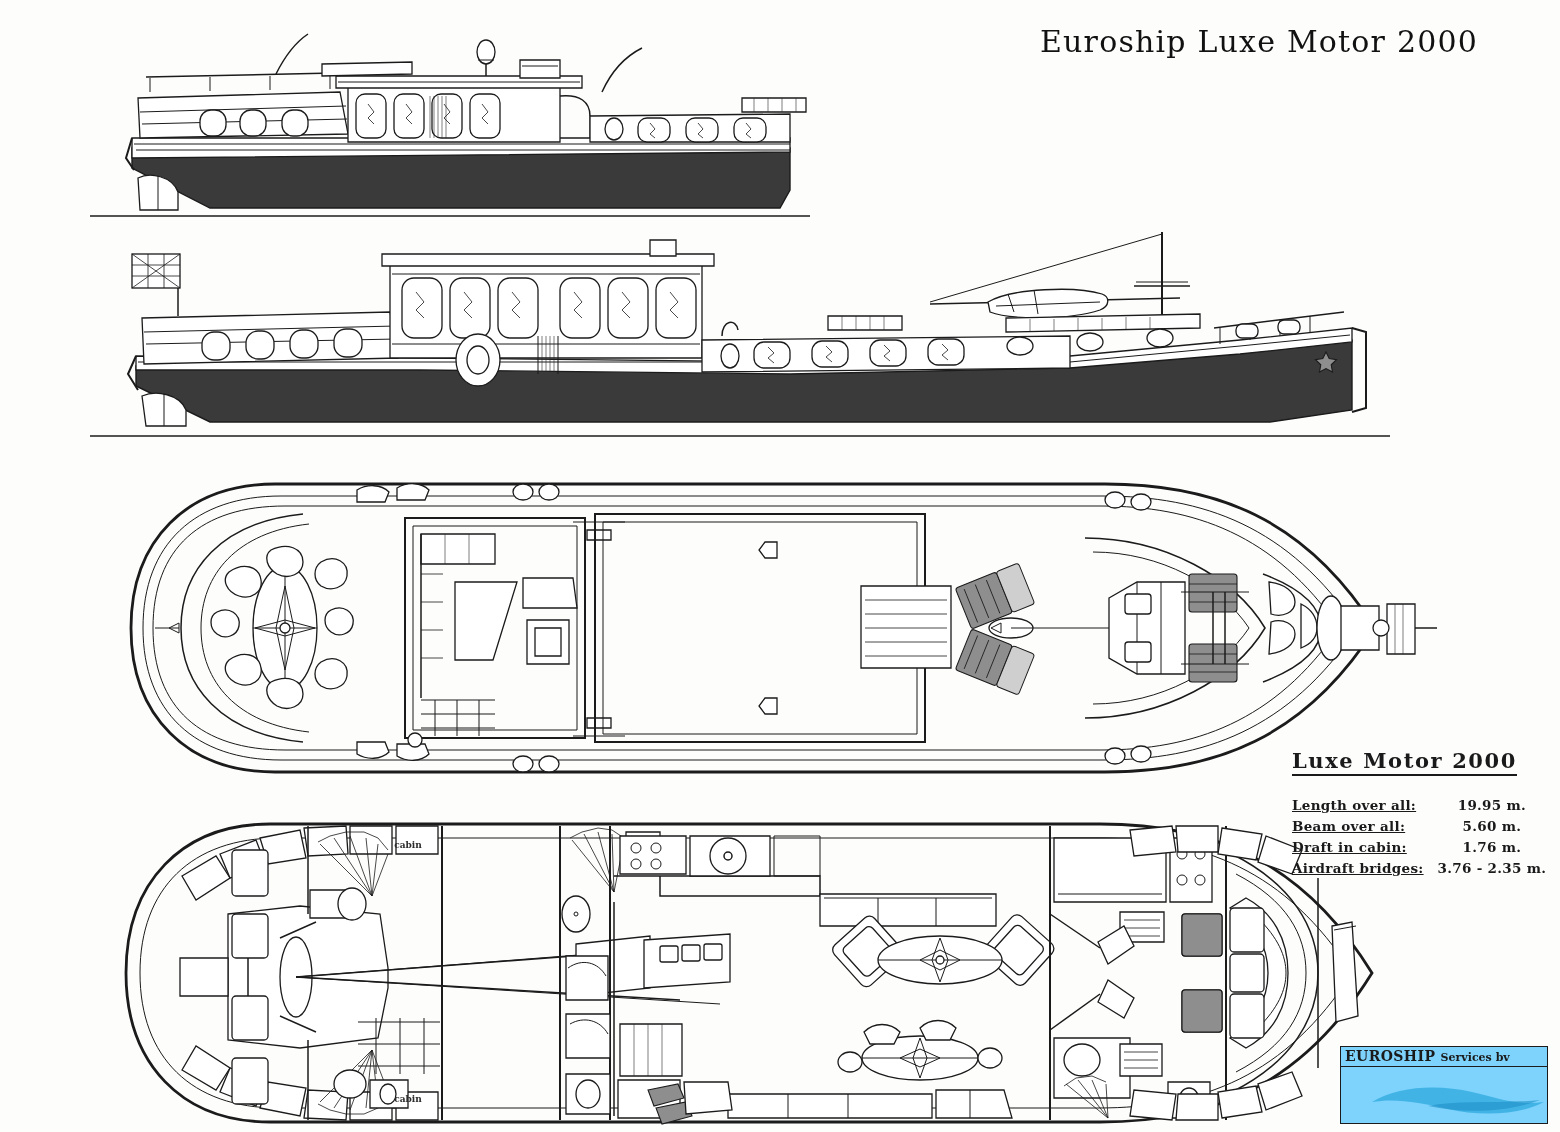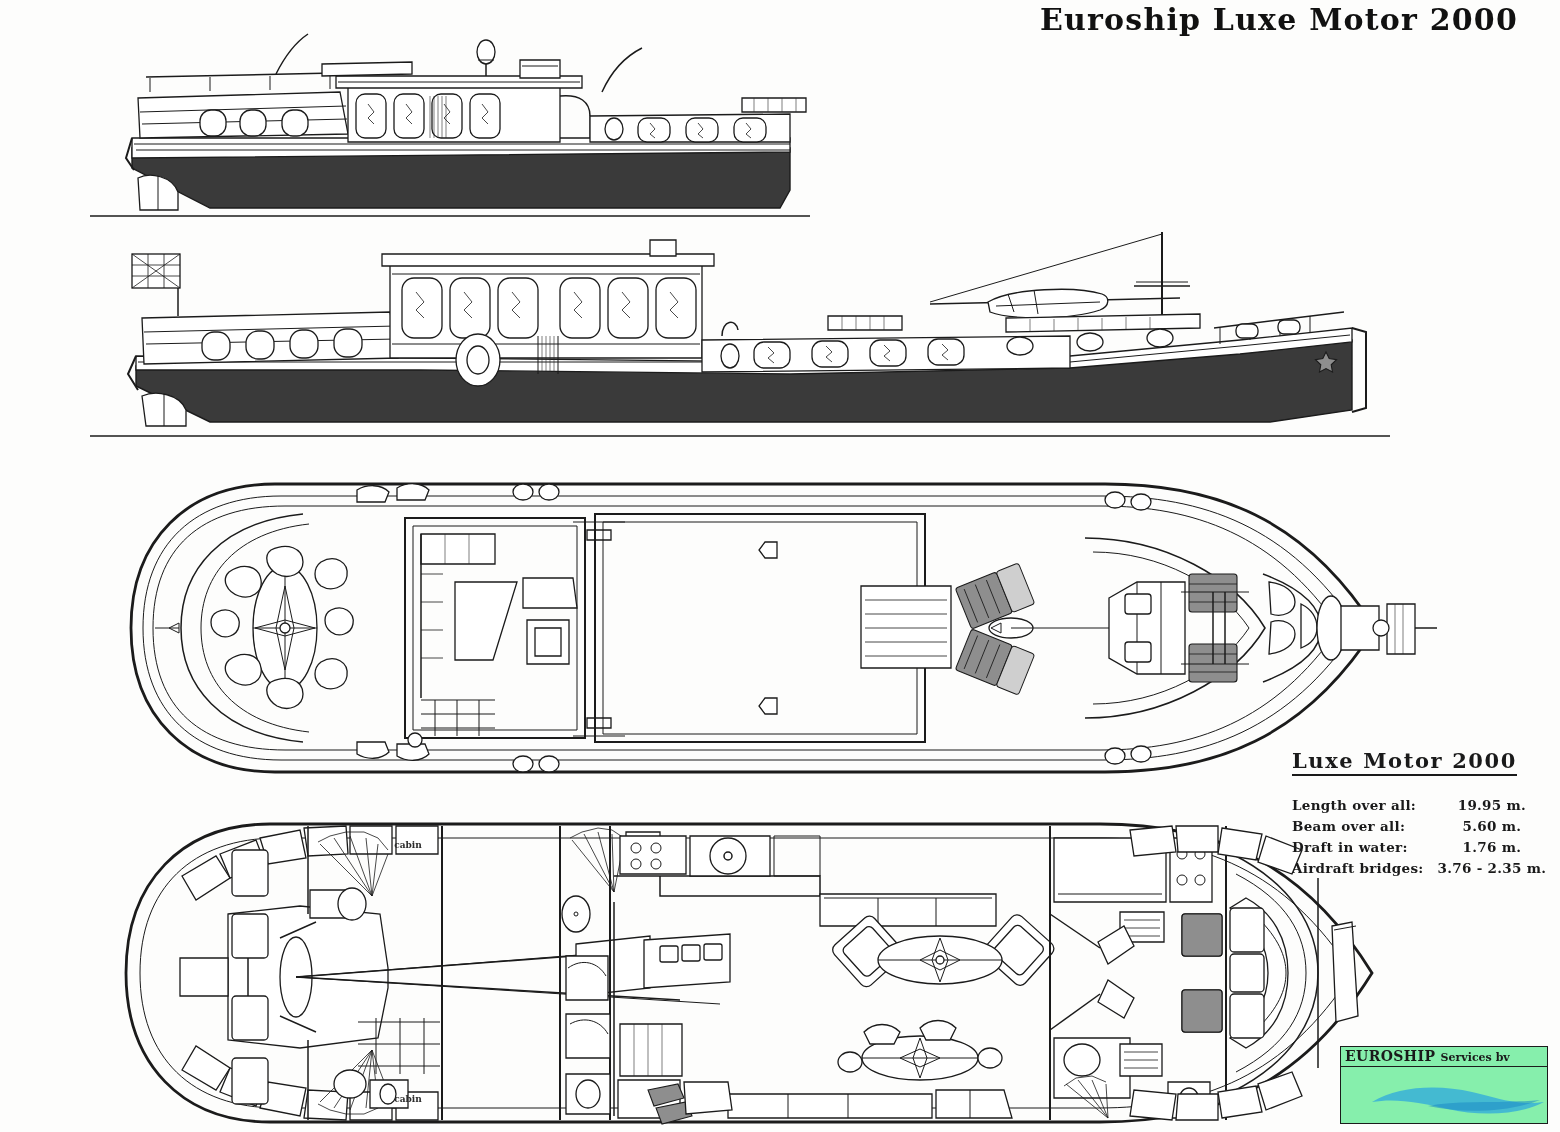--- a/index.html
+++ b/index.html
@@ -10,39 +10,39 @@
     color:#1a1a1a;
     background:#fdfdfc;
   }
   
   .note{
     position:absolute;font-family:"DejaVu Serif",serif;font-weight:700;
     letter-spacing:.5px;line-height:1.45;color:#141414;
   }
   #note-hydraulic{left:735px;top:8px;font-size:21px;}
   #title-main{
-    position:absolute;left:1040px;top:2px;font-size:30px;font-weight:700;
+    position:absolute;left:1040px;top:24px;font-size:30px;font-weight:400;
     letter-spacing:1.2px;white-space:nowrap;color:#111;
     font-family:"DejaVu Serif",serif;
   }
   
   #spec-block{position:absolute;left:1292px;top:714px;width:250px;margin-top:34px;}
   #spec-title{
     font-size:21px;font-weight:700;letter-spacing:1.6px;
     border-bottom:2px solid #1a1a1a;display:inline-block;padding-bottom:1px;
     white-space:nowrap;
   }
   #spec-table{margin-top:18px;border-collapse:collapse;font-size:13.5px;font-weight:700;letter-spacing:.3px;}
   #spec-table td{padding:2.5px 0;vertical-align:top;white-space:nowrap;}
-  #spec-table td.lab{padding-right:14px;}
+  #spec-table td.lab{padding-right:14px;text-decoration:underline;}
   #spec-table td.val{text-align:center;}
   
   #company-box{
     position:absolute;left:1340px;top:1046px;width:206px;height:76px;
-    border:1.6px solid #1c1c1c;background:#86efac;overflow:hidden;
+    border:1.6px solid #1c1c1c;background:#7dd3fc;overflow:hidden;
   }
   #company-name{
     border-bottom:1.6px solid #1c1c1c;padding:1px 4px 2px 4px;
     font-size:14px;font-weight:700;letter-spacing:.4px;white-space:nowrap;
   }
   #company-name .sm{font-size:11px;letter-spacing:0;}
   #company-lines{padding:3px 4px;font-size:9px;line-height:1.32;font-weight:700;
     color:#2b2b2b;filter:blur(.25px);}
   #watermark{
     position:absolute;left:1368px;top:1082px;width:180px;height:36px;
@@ -678,21 +678,21 @@
     <tbody>
       <tr>
         <td class="lab">Length over all:</td>
         <td class="val">19.95 m.</td>
       </tr>
       <tr>
         <td class="lab">Beam  over all:</td>
         <td class="val">5.60 m.</td>
       </tr>
       <tr>
-        <td class="lab">Draft in  water:</td>
+        <td class="lab">Draft in  cabin:</td>
         <td class="val">1.76 m.</td>
       </tr>
       <tr>
         <td class="lab">Airdraft bridges:</td>
         <td class="val">3.76 - 2.35 m.</td>
       </tr>
     </tbody>
   </table>
 </div>
 

